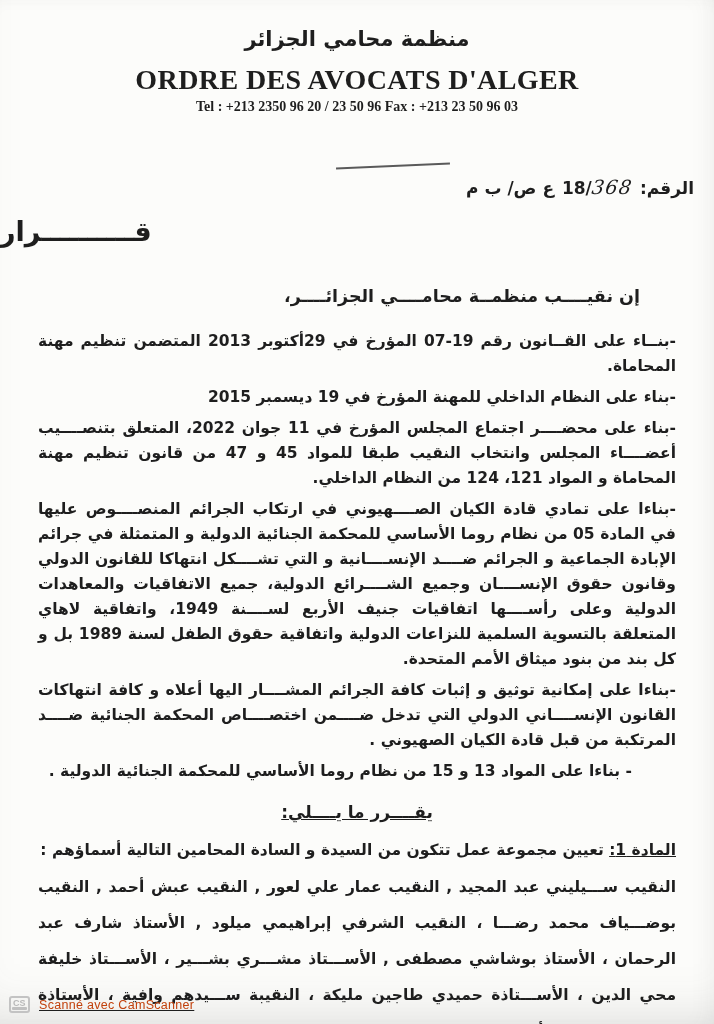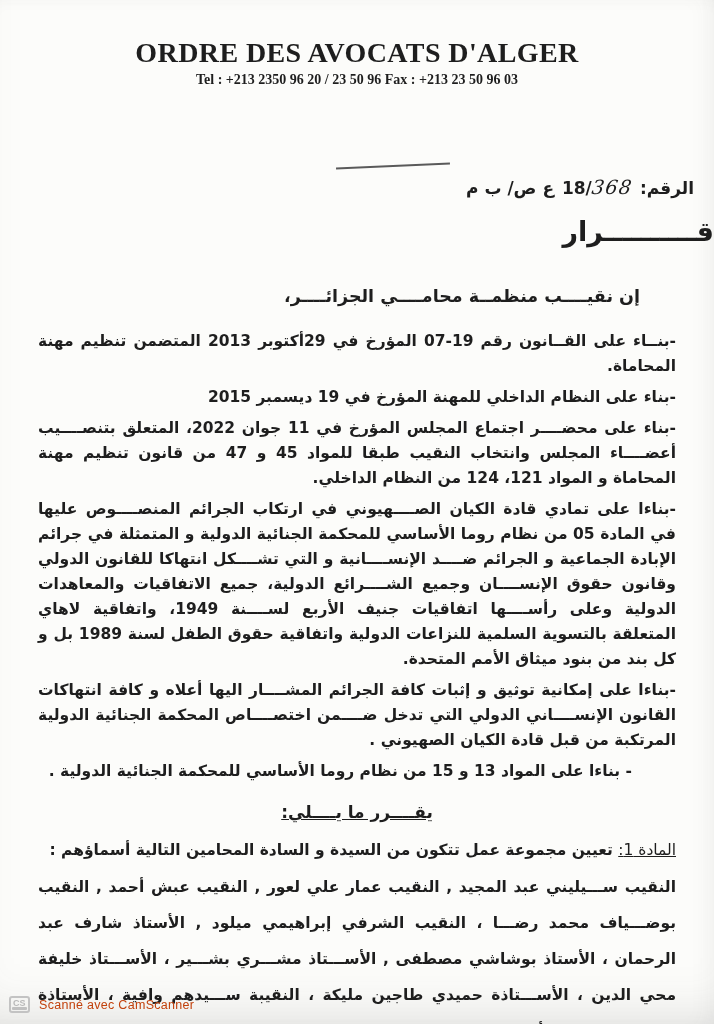--- a/index.html
+++ b/index.html
@@ -27,52 +27,53 @@
   
   .ref-rule{position:absolute;top:165px;left:336px;width:114px;height:2px;
             background:#5a5a5a;transform:rotate(-2.5deg);}
   .ref{position:absolute;top:176px;right:20px;font-size:17px;font-weight:700;
        white-space:nowrap;}
   .ref .num{padding:0 2px;}
   .ref .hand{font-family:"DejaVu Serif",serif;font-style:italic;font-size:19.5px;
              letter-spacing:1px;font-weight:400;transform:skewX(-8deg);
              display:inline-block;}
   
-  .title{position:absolute;top:216px;left:0;right:0;margin:0;text-align:right;
+  .title{position:absolute;top:216px;left:0;right:0;margin:0;text-align:left;
          font-size:27px;font-weight:700;}
   .preamble{position:absolute;top:286px;right:74px;font-size:17.5px;font-weight:700;}
   
   .body{position:absolute;top:329px;left:38px;right:38px;
         font-size:15.5px;font-weight:600;line-height:25px;text-align:justify;}
   .body p{margin:0 0 6px;}
   .body p.indent{margin-right:44px;margin-bottom:16px;}
   .decide{text-align:center;font-size:17px;font-weight:700;
           text-decoration:underline;margin:9px 0 13px;}
   .art{margin-bottom:7px;}
-  .art-label{font-weight:400;text-decoration:underline;}
+  .art-label{font-weight:700;text-decoration:underline;}
   .names{line-height:36px;font-weight:700;margin-top:2px;}
   
   .watermark{position:absolute;left:9px;bottom:11px;display:flex;
-             align-items:center;gap:9px;}
+             align-items:center;gap:9px;text-decoration:underline;}
   .cs-logo{width:21px;height:17px;border:2px solid #c3c3c3;border-radius:3px;
            position:relative;color:#b9b9b9;font-size:9px;font-weight:700;
            display:flex;align-items:center;justify-content:flex-start;
            padding:0 0 4px 2px;box-sizing:border-box;
            font-family:"Liberation Sans",sans-serif;}
   .cs-logo::after{content:"";position:absolute;left:1px;right:1px;bottom:1px;
                   height:3px;background:#c0c0c0;border-radius:1px;}
   .cs-text{color:#c2410c;font-size:12.5px;letter-spacing:.3px;
            font-family:"Liberation Sans",sans-serif;}
 </style>
 </head>
 <body>
 
 <div class="page">
 
   <header class="letterhead">
+    <div class="org-ar" dir="rtl">منظمة محامي الجزائر</div>
     <div class="org-fr">ORDRE DES AVOCATS D'ALGER</div>
     <div class="tel">Tel : +213  2350 96 20 / 23 50 96 Fax : +213 23 50 96 03</div>
   </header>
 
   <div class="ref-rule"></div>
 
   <div class="ref" dir="rtl">
     <span>الرقم:</span>
     <span class="num" dir="ltr"><span>18/</span><span class="hand">368</span></span>
     <span>ع ص/ ب م</span>
@@ -80,21 +81,21 @@
 
   <h1 class="title" dir="rtl">قــــــــــرار</h1>
 
   <div class="preamble" dir="rtl">إن نقيــــب منظمــة محامــــي الجزائــــر،</div>
 
   <main class="body" dir="rtl">
     <p>-بنــاء على القــانون رقم 19-07 المؤرخ في 29أكتوبر 2013 المتضمن تنظيم مهنة المحاماة.</p>
     <p>-بناء على النظام الداخلي للمهنة المؤرخ في 19 ديسمبر 2015</p>
     <p>-بناء على محضــــر اجتماع المجلس المؤرخ في 11 جوان 2022، المتعلق بتنصــــيب أعضــــاء المجلس وانتخاب النقيب طبقا للمواد 45 و 47 من قانون تنظيم مهنة المحاماة و المواد 121، 124 من النظام الداخلي.</p>
     <p>-بناءا على تمادي قادة الكيان الصــــهيوني في ارتكاب الجرائم المنصــــوص عليها في المادة 05 من نظام روما الأساسي للمحكمة الجنائية الدولية و المتمثلة في جرائم الإبادة الجماعية و الجرائم ضــــد الإنســــانية و التي تشــــكل انتهاكا للقانون الدولي وقانون حقوق الإنســــان وجميع الشــــرائع الدولية، جميع الاتفاقيات والمعاهدات الدولية وعلى رأســــها اتفاقيات جنيف الأربع لســــنة 1949، واتفاقية لاهاي المتعلقة بالتسوية السلمية للنزاعات الدولية واتفاقية حقوق الطفل لسنة 1989 بل و كل بند من بنود ميثاق الأمم المتحدة.</p>
-    <p>-بناءا على إمكانية توثيق و إثبات كافة الجرائم المشــــار اليها أعلاه و كافة  انتهاكات القانون الإنســــاني الدولي التي تدخل ضــــمن اختصــــاص المحكمة الجنائية الدولية  المرتكبة من قبل قادة الكيان الصهيوني .</p>
+    <p>-بناءا على إمكانية توثيق و إثبات كافة الجرائم المشــــار اليها أعلاه و كافة  انتهاكات القانون الإنســــاني الدولي التي تدخل ضــــمن اختصــــاص المحكمة الجنائية ضــــد  المرتكبة من قبل قادة الكيان الصهيوني .</p>
     <p class="indent">- بناءا على المواد 13 و 15 من نظام روما الأساسي للمحكمة الجنائية الدولية .</p>
 
     <div class="decide">يقــــرر ما يــــلي:</div>
 
     <p class="art"><span class="art-label">المادة 1:</span> <span>تعيين مجموعة عمل تتكون من السيدة و السادة المحامين التالية أسماؤهم :</span></p>
 
     <p class="names">النقيب ســـيليني عبد المجيد , النقيب عمار علي لعور , النقيب عبش أحمد , النقيب بوضـــياف محمد رضـــا ، النقيب الشرفي إبراهيمي ميلود , الأستاذ شارف عبد الرحمان ، الأستاذ بوشاشي مصطفى , الأســـتاذ مشـــري بشـــير ، الأســـتاذ خليفة محي الدين ، الأســـتاذة حميدي طاجين مليكة ، النقيبة ســـيدهم وافية ، الأستاذة زوبيدة عسول ، الأستاذ خبابة عمار .</p>
   </main>
 
   <div class="watermark">

